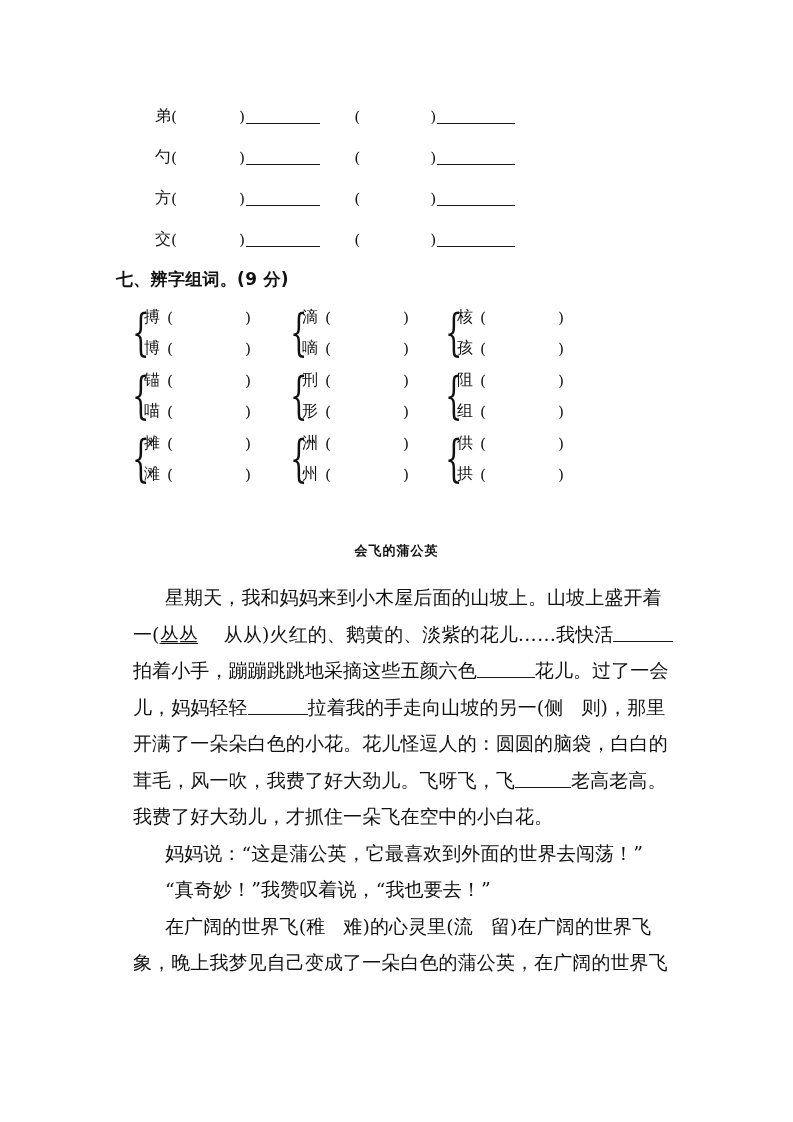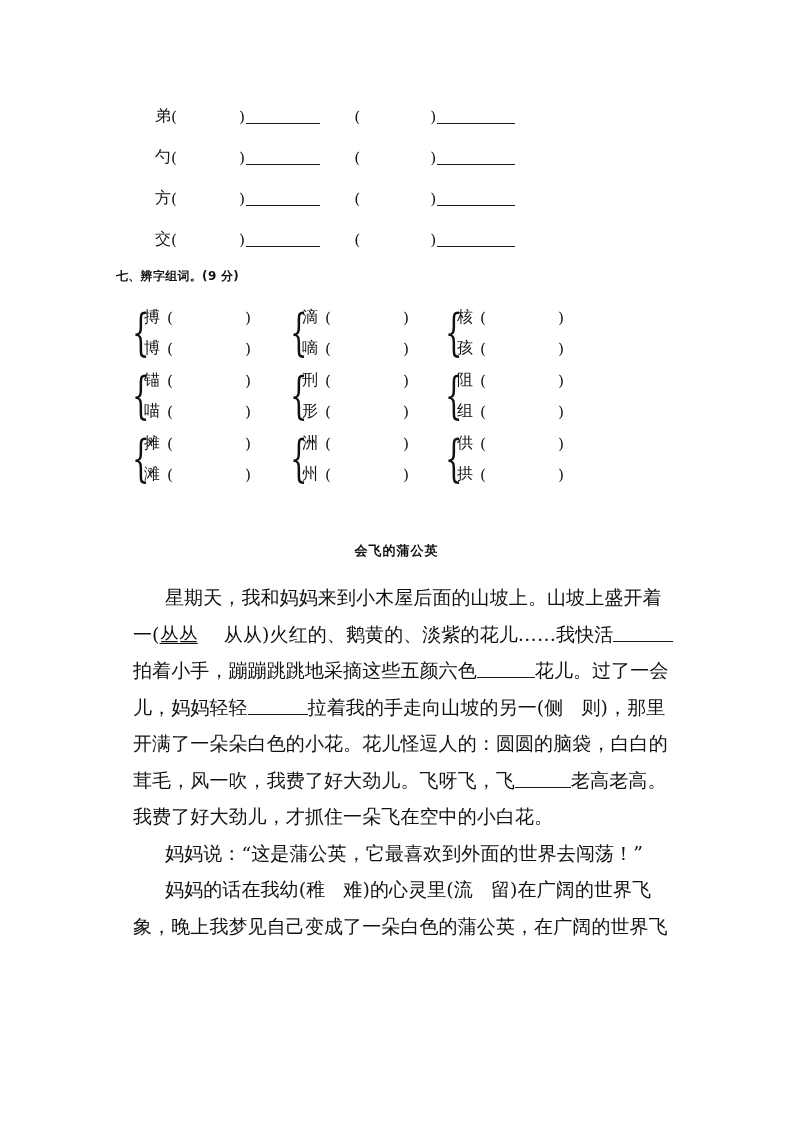--- a/index.html
+++ b/index.html
@@ -57,21 +57,21 @@
     width: 78px;
     border-bottom: 1px solid #1a1a1a;
     height: 13px;
     margin-left: 1px;
   }
 
   
   .heading {
     position: absolute;
     left: 116px;
-    font-size: 12px;
+    font-size: 17px;
     font-weight: 700;
     font-family: "DejaVu Sans", "Liberation Sans", sans-serif;
     letter-spacing: 0.3px;
     white-space: nowrap;
   }
   #heading-7 { top: 268px; }
   #heading-8 { top: 500px; }
 
   
   .pairs-grid {
@@ -419,21 +419,24 @@
         <span class="blank w56"></span>
         <span>老高老高。</span>
       </div>
       <div class="p-line">
         <span>我费了好大劲儿，才抓住一朵飞在空中的小白花。</span>
       </div>
       <div class="p-line indent2">
         <span>妈妈说：“这是蒲公英，它最喜欢到外面的世界去闯荡！”</span>
       </div>
       <div class="p-line indent2">
-        <span>妈妈的话在我幼(稚</span>
+        <span>“真奇妙！”我赞叹着说，“我也要去！”</span>
+      </div>
+      <div class="p-line indent2">
+        <span>在广阔的世界飞(稚</span>
         <span class="gap-sm"></span>
         <span>难)的心灵里(流</span>
         <span class="gap-sm"></span>
         <span>留)在广阔的世界飞</span>
       </div>
       <div class="p-line">
         <span>象，晚上我梦见自己变成了一朵白色的蒲公英，在广阔的世界飞</span>
       </div>
     </div>
 

